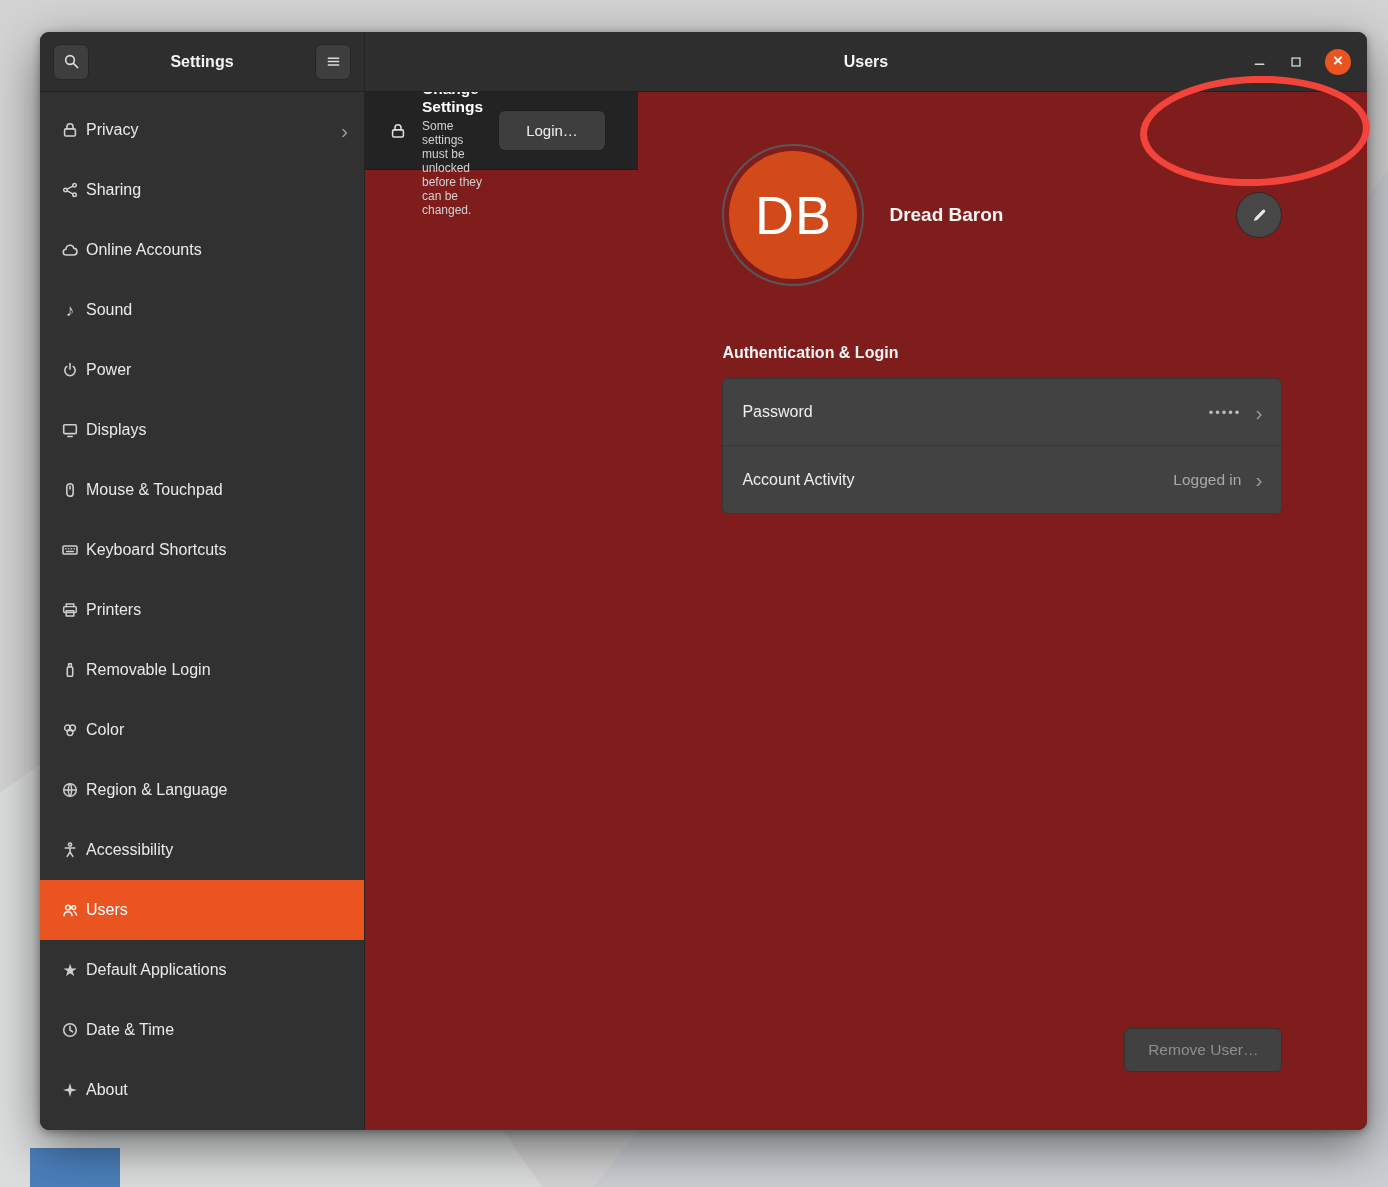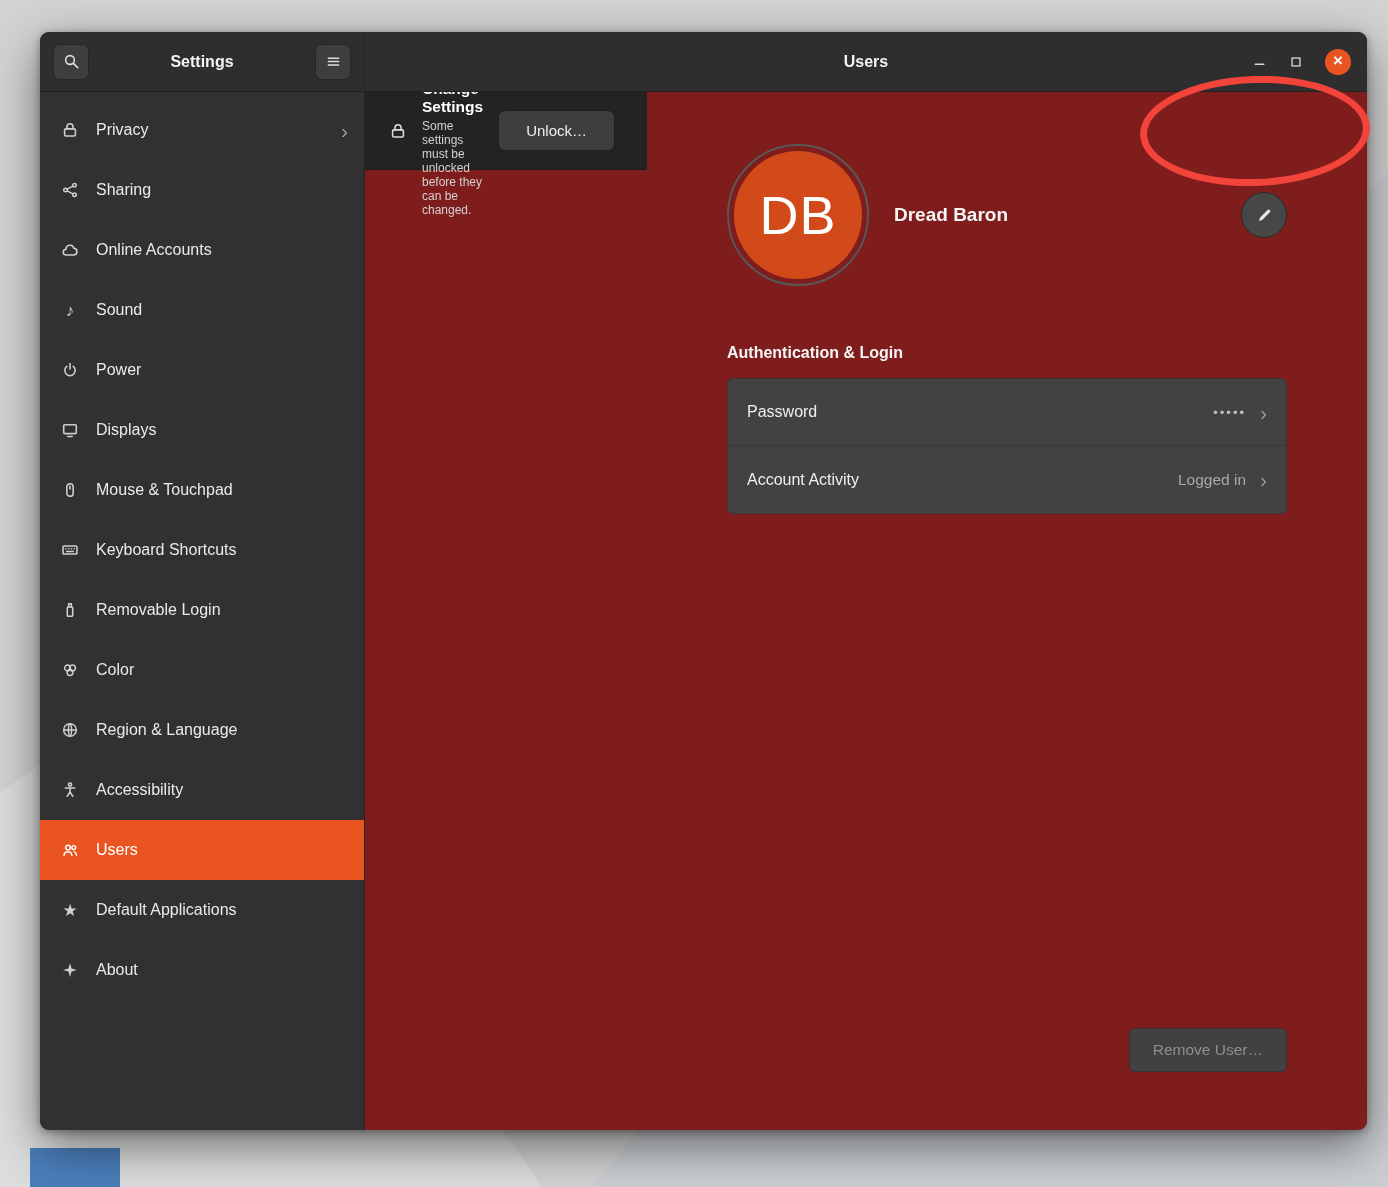--- a/index.html
+++ b/index.html
@@ -40,21 +40,21 @@
     width:36px; height:36px; border-radius:7px; background:#3e3e3e;
     border:1px solid #262626; color:#dcdcdc;
     display:flex; align-items:center; justify-content:center; cursor:pointer;
   }
   .sb-nav {
     grid-column:1; grid-row:2;
     background:#313131; border-right:1px solid #242424; padding-top:8px;
     overflow:hidden;
   }
   .nav-item {
-    height:60px; display:flex; align-items:center; gap:15px;
+    height:60px; display:flex; align-items:center; gap:5px;
     padding:0 16px 0 19px; color:#eaeaea; font-size:16px; cursor:pointer;
   }
   .nav-item .nav-icon { width:22px; display:flex; justify-content:center; color:#cfcfcf; font-size:17px; line-height:1; }
   .nav-item.selected { background:#e95420; color:#fff; }
   .nav-item.selected .nav-icon { color:#fff; }
   .nav-chev { margin-left:auto; color:#9c9c9c; font-size:21px; line-height:1; }
 
   
   .main-header {
     grid-column:2; grid-row:1;
@@ -271,20 +271,30 @@
     <div class="nav-item">
       <span class="nav-icon">
           <svg width="18" height="18" viewBox="0 0 16 16" fill="none" stroke="currentColor" stroke-width="1.4" stroke-linecap="round">
             <rect x="1.8" y="4.4" width="12.4" height="7.2" rx="1"></rect>
             <path d="M4.2 6.9h.2M6.7 6.9h.2M9.2 6.9h.2M11.7 6.9h.2M5 9.4h6"></path>
           </svg>
         </span>
       <span class="nav-label">Keyboard Shortcuts</span>
     </div>
 
+    <div class="nav-item">
+      <span class="nav-icon">
+          <svg width="18" height="18" viewBox="0 0 16 16" fill="none" stroke="currentColor" stroke-width="1.3" stroke-linecap="round" stroke-linejoin="round">
+            <path d="M4.6 5V2.6h6.8V5"></path>
+            <rect x="2.4" y="5" width="11.2" height="5.2" rx="1"></rect>
+            <rect x="4.6" y="8.6" width="6.8" height="4.8"></rect>
+          </svg>
+        </span>
+      <span class="nav-label">Printers</span>
+    </div>
 
     <div class="nav-item">
       <span class="nav-icon">
           <svg width="18" height="18" viewBox="0 0 16 16" fill="none" stroke="currentColor" stroke-width="1.4" stroke-linecap="round" stroke-linejoin="round">
             <rect x="5.6" y="5.4" width="4.8" height="8.2" rx="1"></rect>
             <path d="M6.8 5.4v-3h2.4v3"></path>
           </svg>
         </span>
       <span class="nav-label">Removable Login</span>
     </div>
@@ -330,20 +340,29 @@
           </svg>
         </span>
       <span class="nav-label">Users</span>
     </div>
 
     <div class="nav-item">
       <span class="nav-icon">★</span>
       <span class="nav-label">Default Applications</span>
     </div>
 
+    <div class="nav-item">
+      <span class="nav-icon">
+          <svg width="18" height="18" viewBox="0 0 16 16" fill="none" stroke="currentColor" stroke-width="1.4" stroke-linecap="round">
+            <circle cx="8" cy="8" r="5.6"></circle>
+            <path d="M8 4.6V8l2.4 1.6"></path>
+          </svg>
+        </span>
+      <span class="nav-label">Date &amp; Time</span>
+    </div>
 
     <div class="nav-item">
       <span class="nav-icon">
           <svg width="18" height="18" viewBox="0 0 16 16">
             <path d="M8 1.8l1.4 4.8L14.2 8l-4.8 1.4L8 14.2 6.6 9.4 1.8 8l4.8-1.4z" fill="currentColor"></path>
           </svg>
         </span>
       <span class="nav-label">About</span>
     </div>
 
@@ -355,21 +374,21 @@
       <span class="banner-lock">
         <svg width="18" height="18" viewBox="0 0 16 16" fill="none" stroke="currentColor" stroke-width="1.4" stroke-linecap="round">
             <rect x="3.2" y="7" width="9.6" height="6.4" rx="1.2"></rect>
             <path d="M5.3 7V5.2a2.7 2.7 0 0 1 5.4 0V7"></path>
           </svg>
       </span>
       <div>
         <div class="banner-title">Unlock to Change Settings</div>
         <div class="banner-sub">Some settings must be unlocked before they can be changed.</div>
       </div>
-      <button class="unlock-btn">Unlock…</button>
+      <button class="unlock-btn">Login…</button>
     </div>
 
     <div class="content">
       <div class="content-col">
 
         <div class="profile-row">
           <div class="avatar-ring">
             <div class="avatar">
               <span>DB</span>
             </div>

